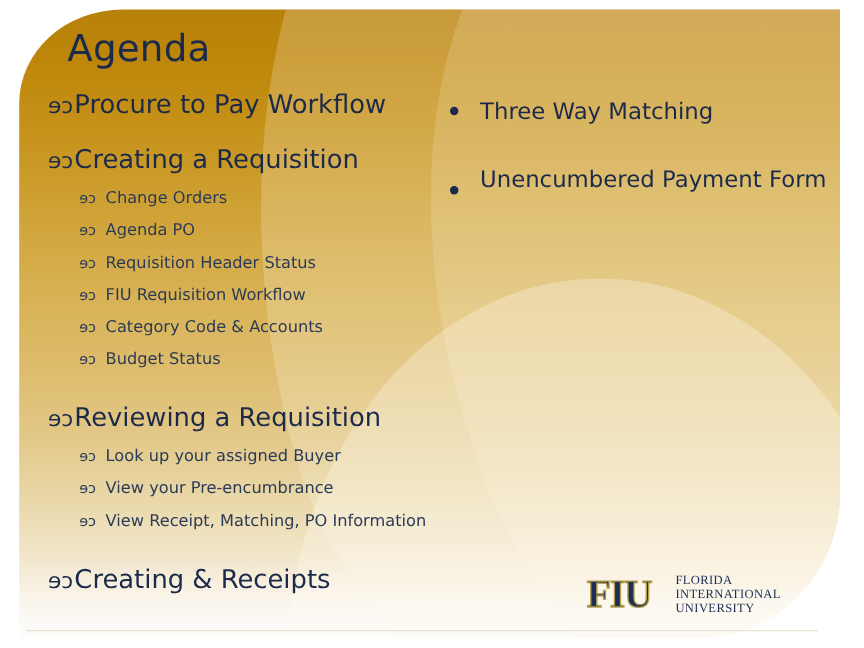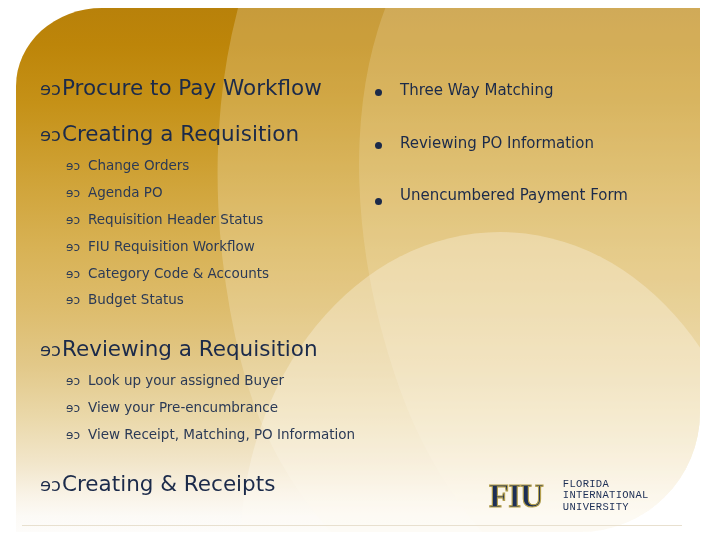--- a/index.html
+++ b/index.html
@@ -151,21 +151,21 @@
   .col-right {
     position: absolute;
     left: 375px;
     top: 82px;
     width: 330px;
   }
   .rbullet {
     display: flex;
     align-items: flex-start;
     color: #1b2a4a;
-    font-size: 15px;
+    font-size: 19px;
     line-height: 1.18;
     margin-bottom: 35px;
   }
   .rbullet.tight { margin-bottom: 0; align-items: flex-end; }
   .rbullet .dot {
     flex: 0 0 auto;
     width: 7px;
     height: 7px;
     border-radius: 50%;
     background: #1b2a4a;
@@ -201,41 +201,42 @@
     color: #1c2e55;
     -webkit-text-stroke: 1.1px #b5a04e;
     padding-right: 9px;
   }
   .fiu-divider {
     width: 2px;
     background: #9aa3b4;
     margin: 3px 9px 3px 0;
   }
   .fiu-words {
-    font-family: Liberation Mono, monospace;
+    font-family: Liberation Serif, serif;
     font-size: 10.5px;
     line-height: 11.5px;
     color: #1c2e55;
     letter-spacing: 0.3px;
     align-self: center;
   }
 </style>
 </head>
 <body>
 
 <div class="slide">
 
   <div class="bg-panel">
     <div class="swoosh-a"></div>
     <div class="swoosh-b"></div>
     <div class="swoosh-c"></div>
   </div>
 
   <div class="content">
 
+    <div class="slide-title">Agenda</div>
 
     <div class="col-left">
 
       <div class="lvl1">
         <span class="orn">ɘɔ</span>
         <span class="txt">Procure to Pay Workflow</span>
       </div>
 
       <div class="gap-sm"></div>
 
@@ -305,24 +306,20 @@
 
     </div>
 
     <div class="col-right">
 
       <div class="rbullet">
         <span class="dot"></span>
         <span class="txt">Three Way Matching</span>
       </div>
 
-      <div class="rbullet">
-        <span class="dot"></span>
-        <span class="txt">Reviewing PO Information</span>
-      </div>
 
       <div class="rbullet tight">
         <span class="dot"></span>
         <span class="txt">Unencumbered Payment Form</span>
       </div>
 
 
     </div>
 
     <div class="fiu-logo">

